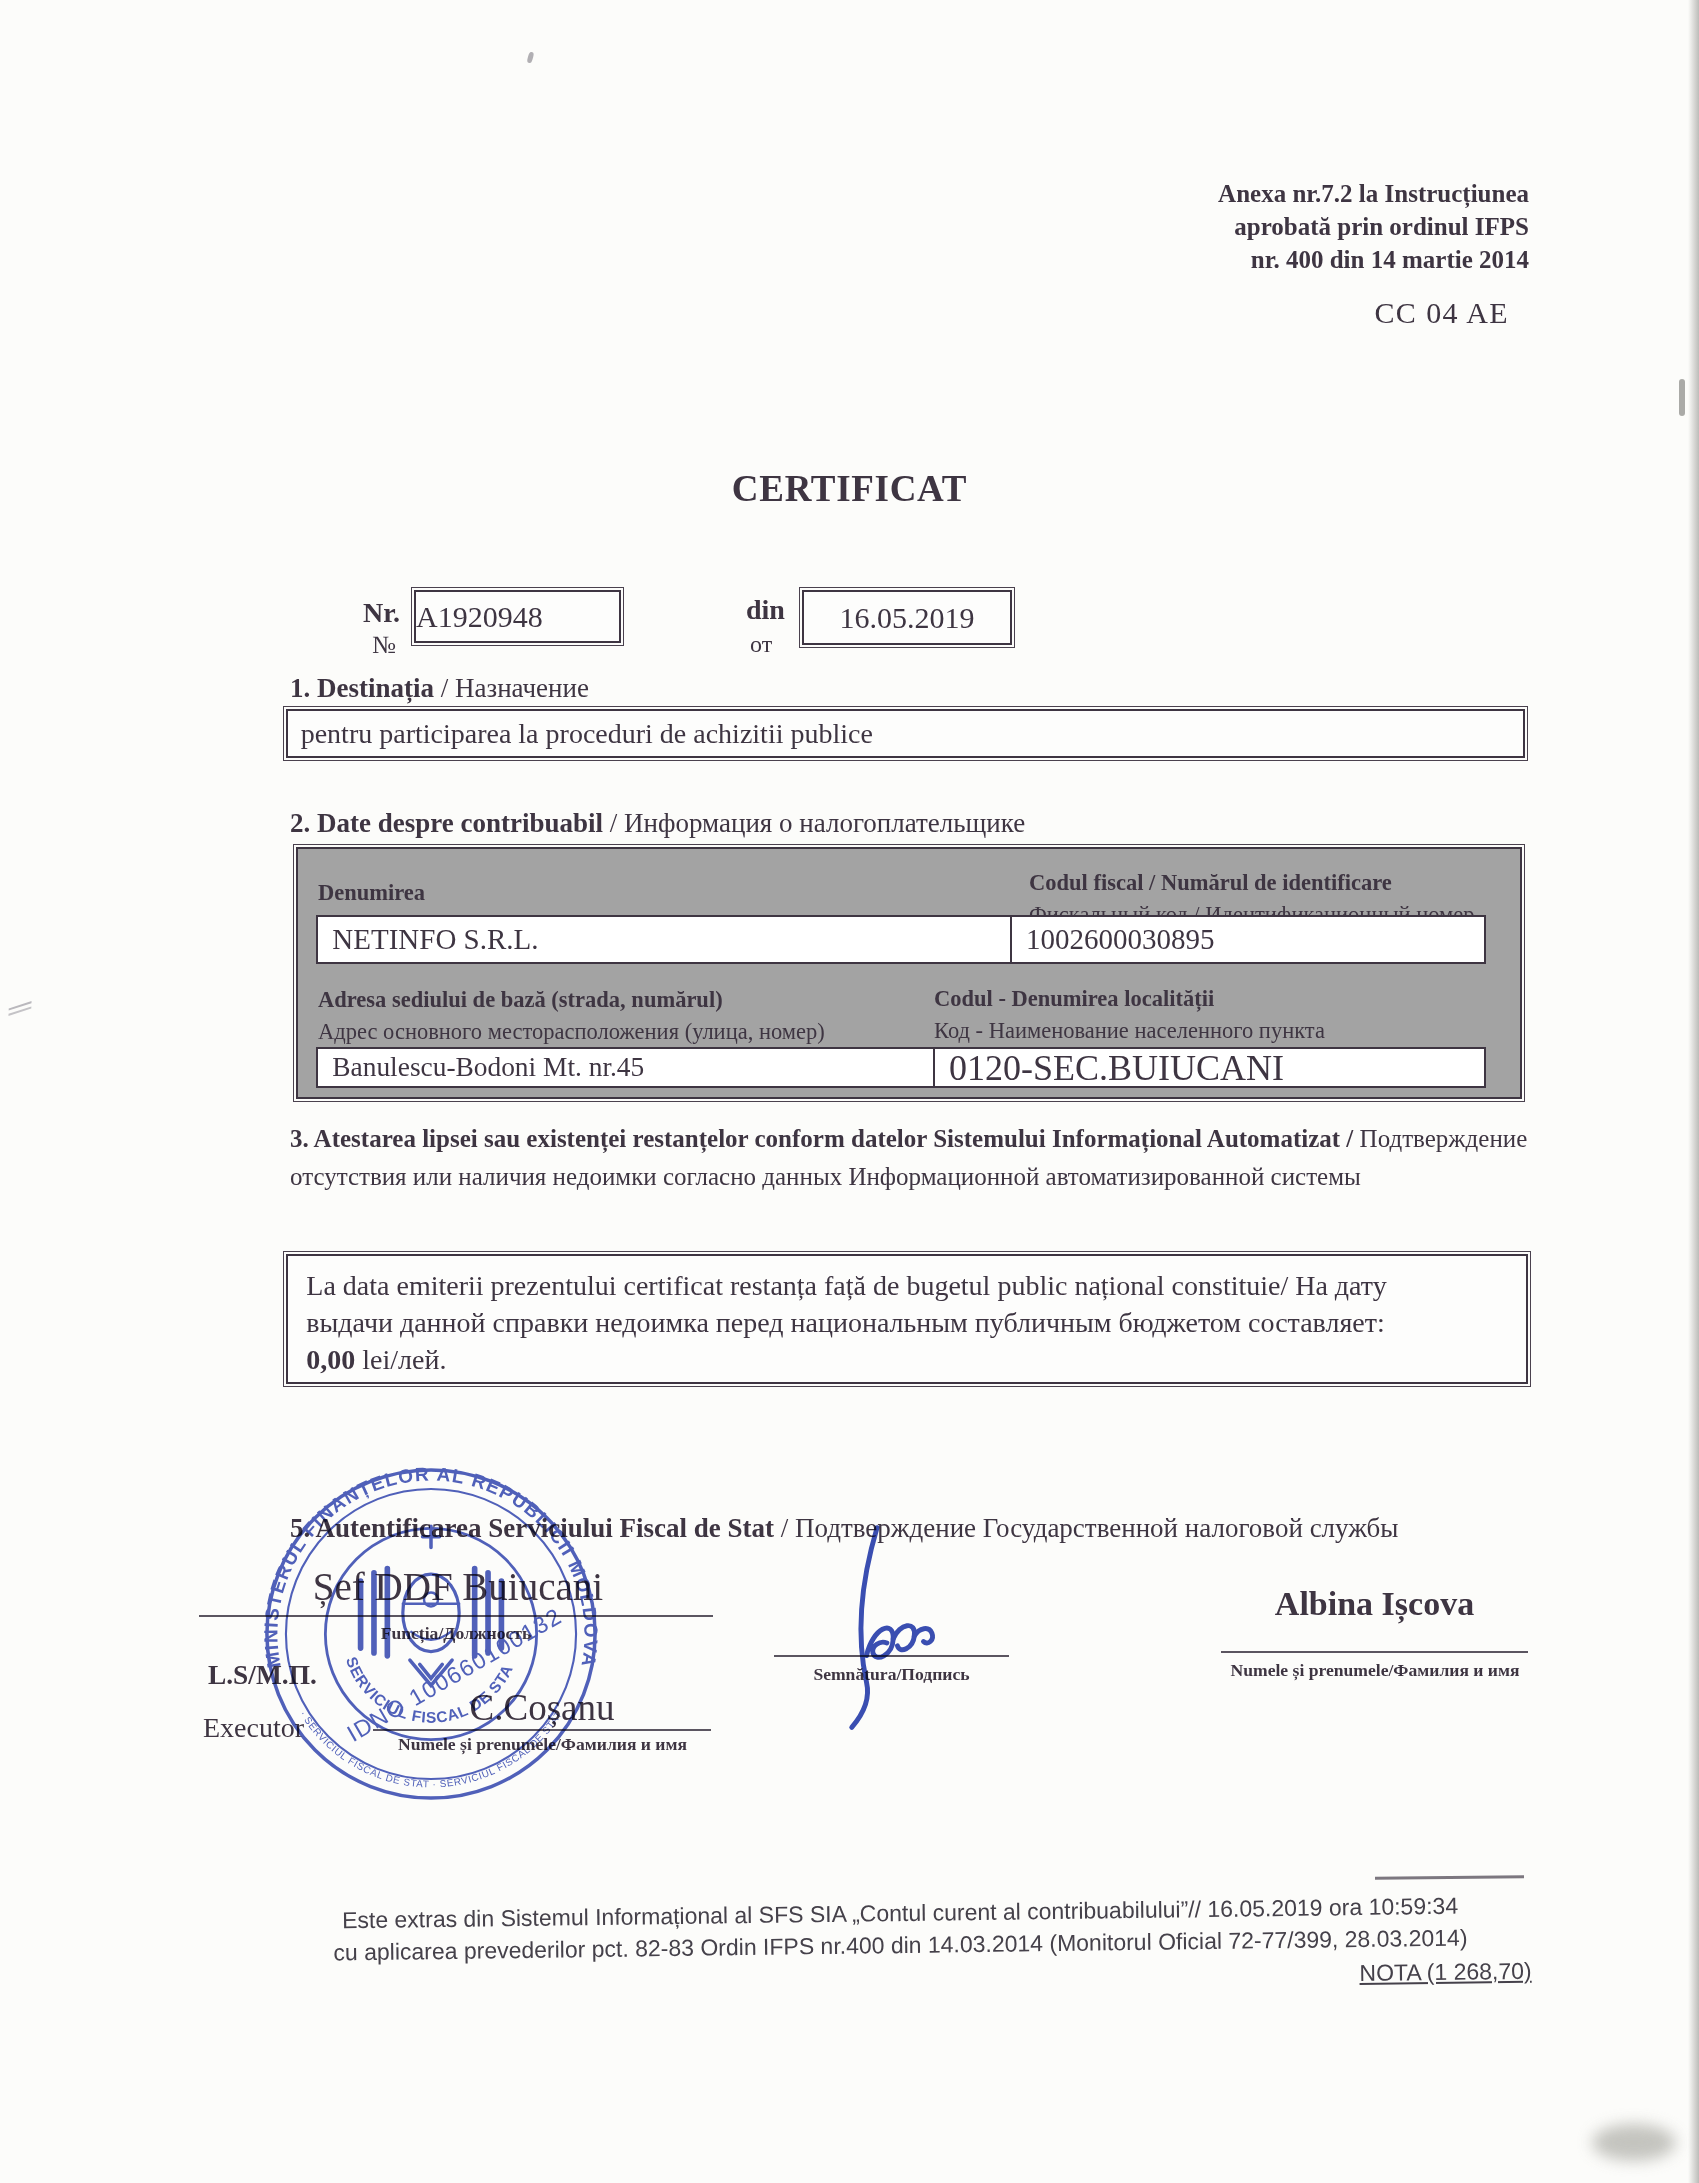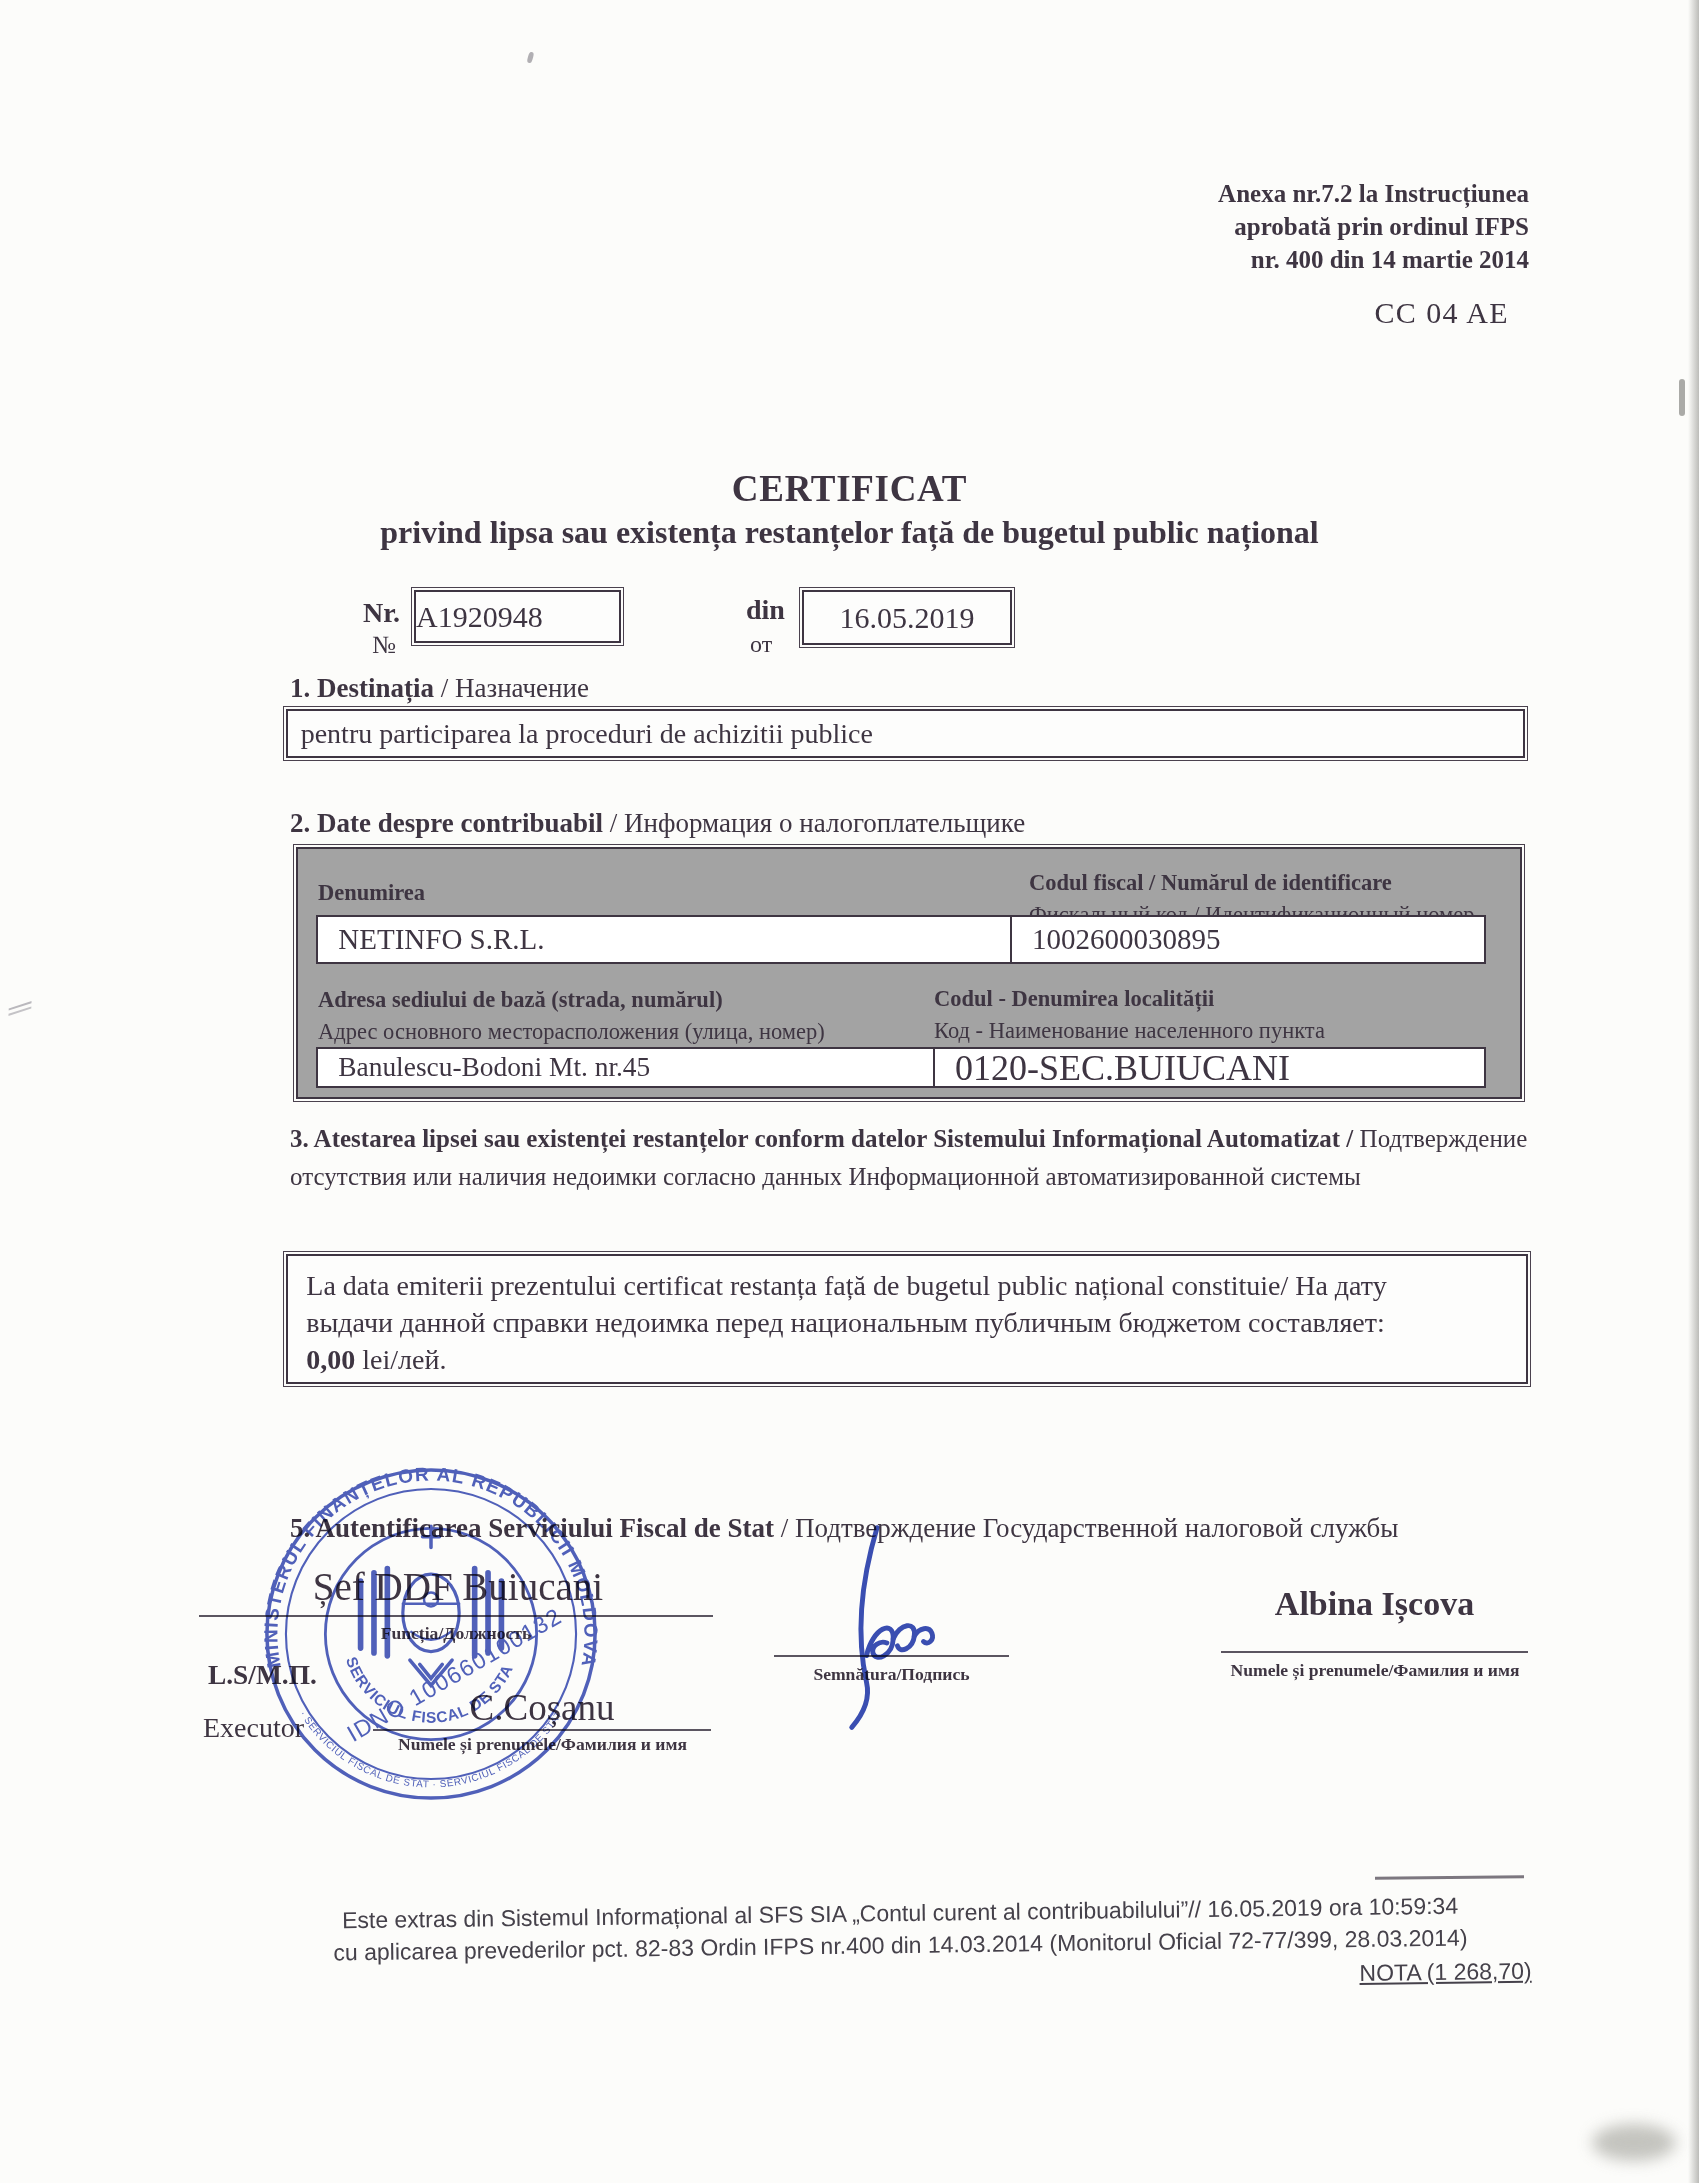--- a/index.html
+++ b/index.html
@@ -41,21 +41,21 @@
   .s5-head { left:290px; top:1513px; }
 
   .dest-box { left:286px; top:709px; width:1239px; height:49px; font-size:28px; padding-left:12.7px; }
 
   
   .t-outer { left:296px; top:847px; width:1226px; height:252px;
              border:2.8px solid #3e3542; outline:1.4px solid #4a414e; outline-offset:2.1px; background:#a3a3a3; }
   .lab-ro { font-size:22.5px; font-weight:bold; white-space:nowrap; }
   .lab-ru { font-size:22.5px; white-space:nowrap; }
   .cell { position:absolute; border:2.8px solid #3e3542; background:#fff;
-          display:flex; align-items:center; padding-left:20px; font-size:29px; white-space:nowrap; }
+          display:flex; align-items:center; padding-left:14px; font-size:29px; white-space:nowrap; }
 
   
   .s3 { left:290px; top:1120px; width:1267px; font-size:25px; line-height:38px; }
   .stmt-box { left:286px; top:1254px; width:1242px; height:130px;
               border:2.8px solid #3e3542; outline:1.4px solid #4a414e; outline-offset:2.1px;
               background:#fdfdfc; padding:11.3px 18.3px 0 18.3px; font-size:28px; line-height:37px; }
   .stmt-box div { white-space:nowrap; }
 
   
   .rule { position:absolute; height:2.1px; background:#5b5560; }
@@ -96,21 +96,20 @@
 <div class="page">
 
   <div class="abs annex">
     <div>Anexa nr.7.2 la Instrucțiunea</div>
     <div>aprobată prin ordinul IFPS</div>
     <div>nr. 400 din 14 martie 2014</div>
   </div>
   <div class="abs cc-code">CC 04 AE</div>
 
   <div class="abs title">CERTIFICAT</div>
-  <div class="abs subtitle">privind lipsa sau existența restanțelor față de bugetul public național</div>
 
   <div class="abs nr-label">Nr.</div>
   <div class="abs nr-sub">№</div>
   <div class="abs dbox nr-box">
     <span>A1920948</span>
   </div>
   <div class="abs din-label">din</div>
   <div class="abs din-sub">от</div>
   <div class="abs dbox date-box">
     <span>16.05.2019</span>

